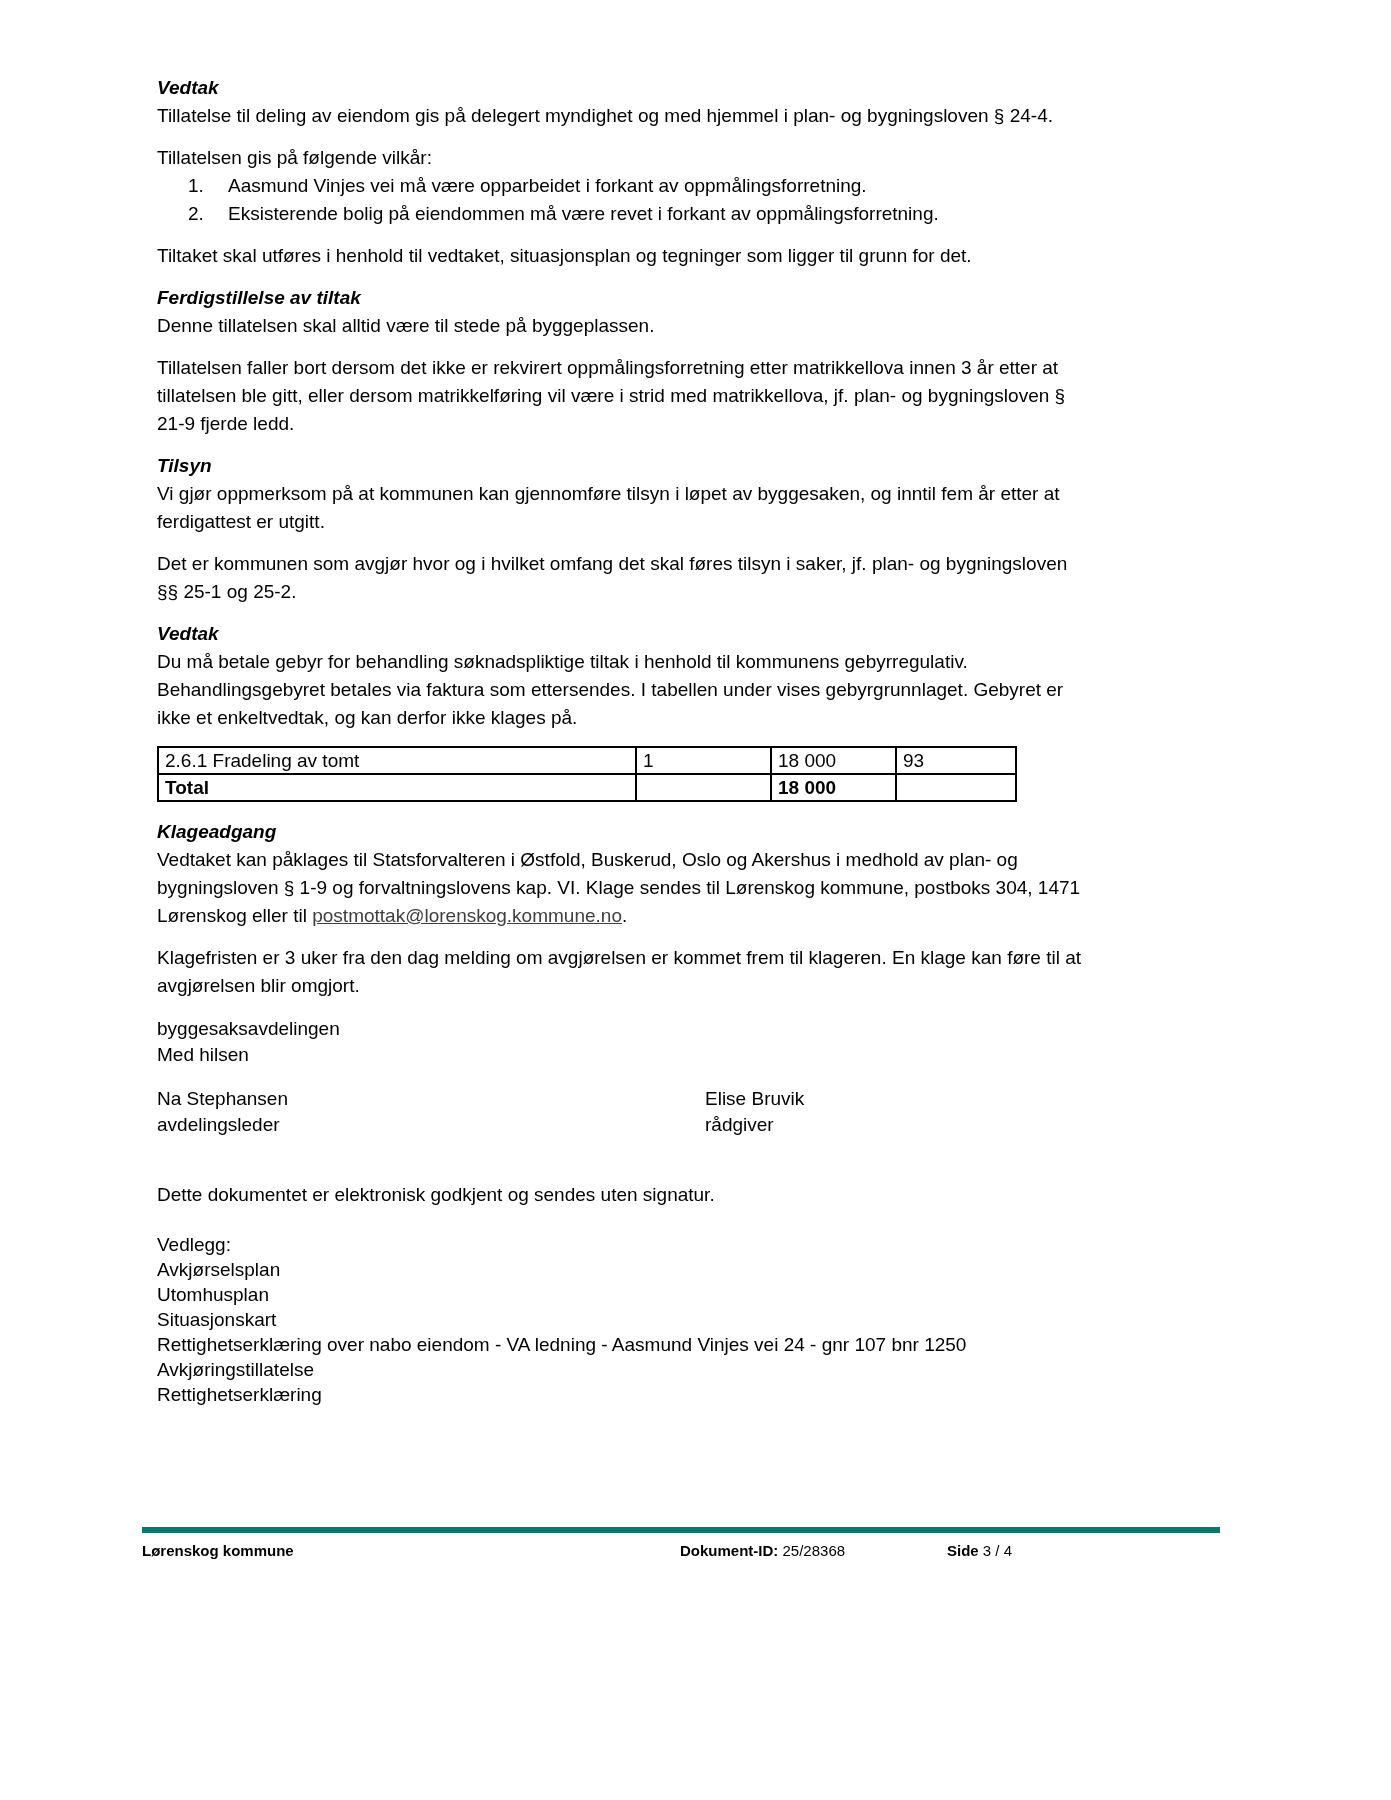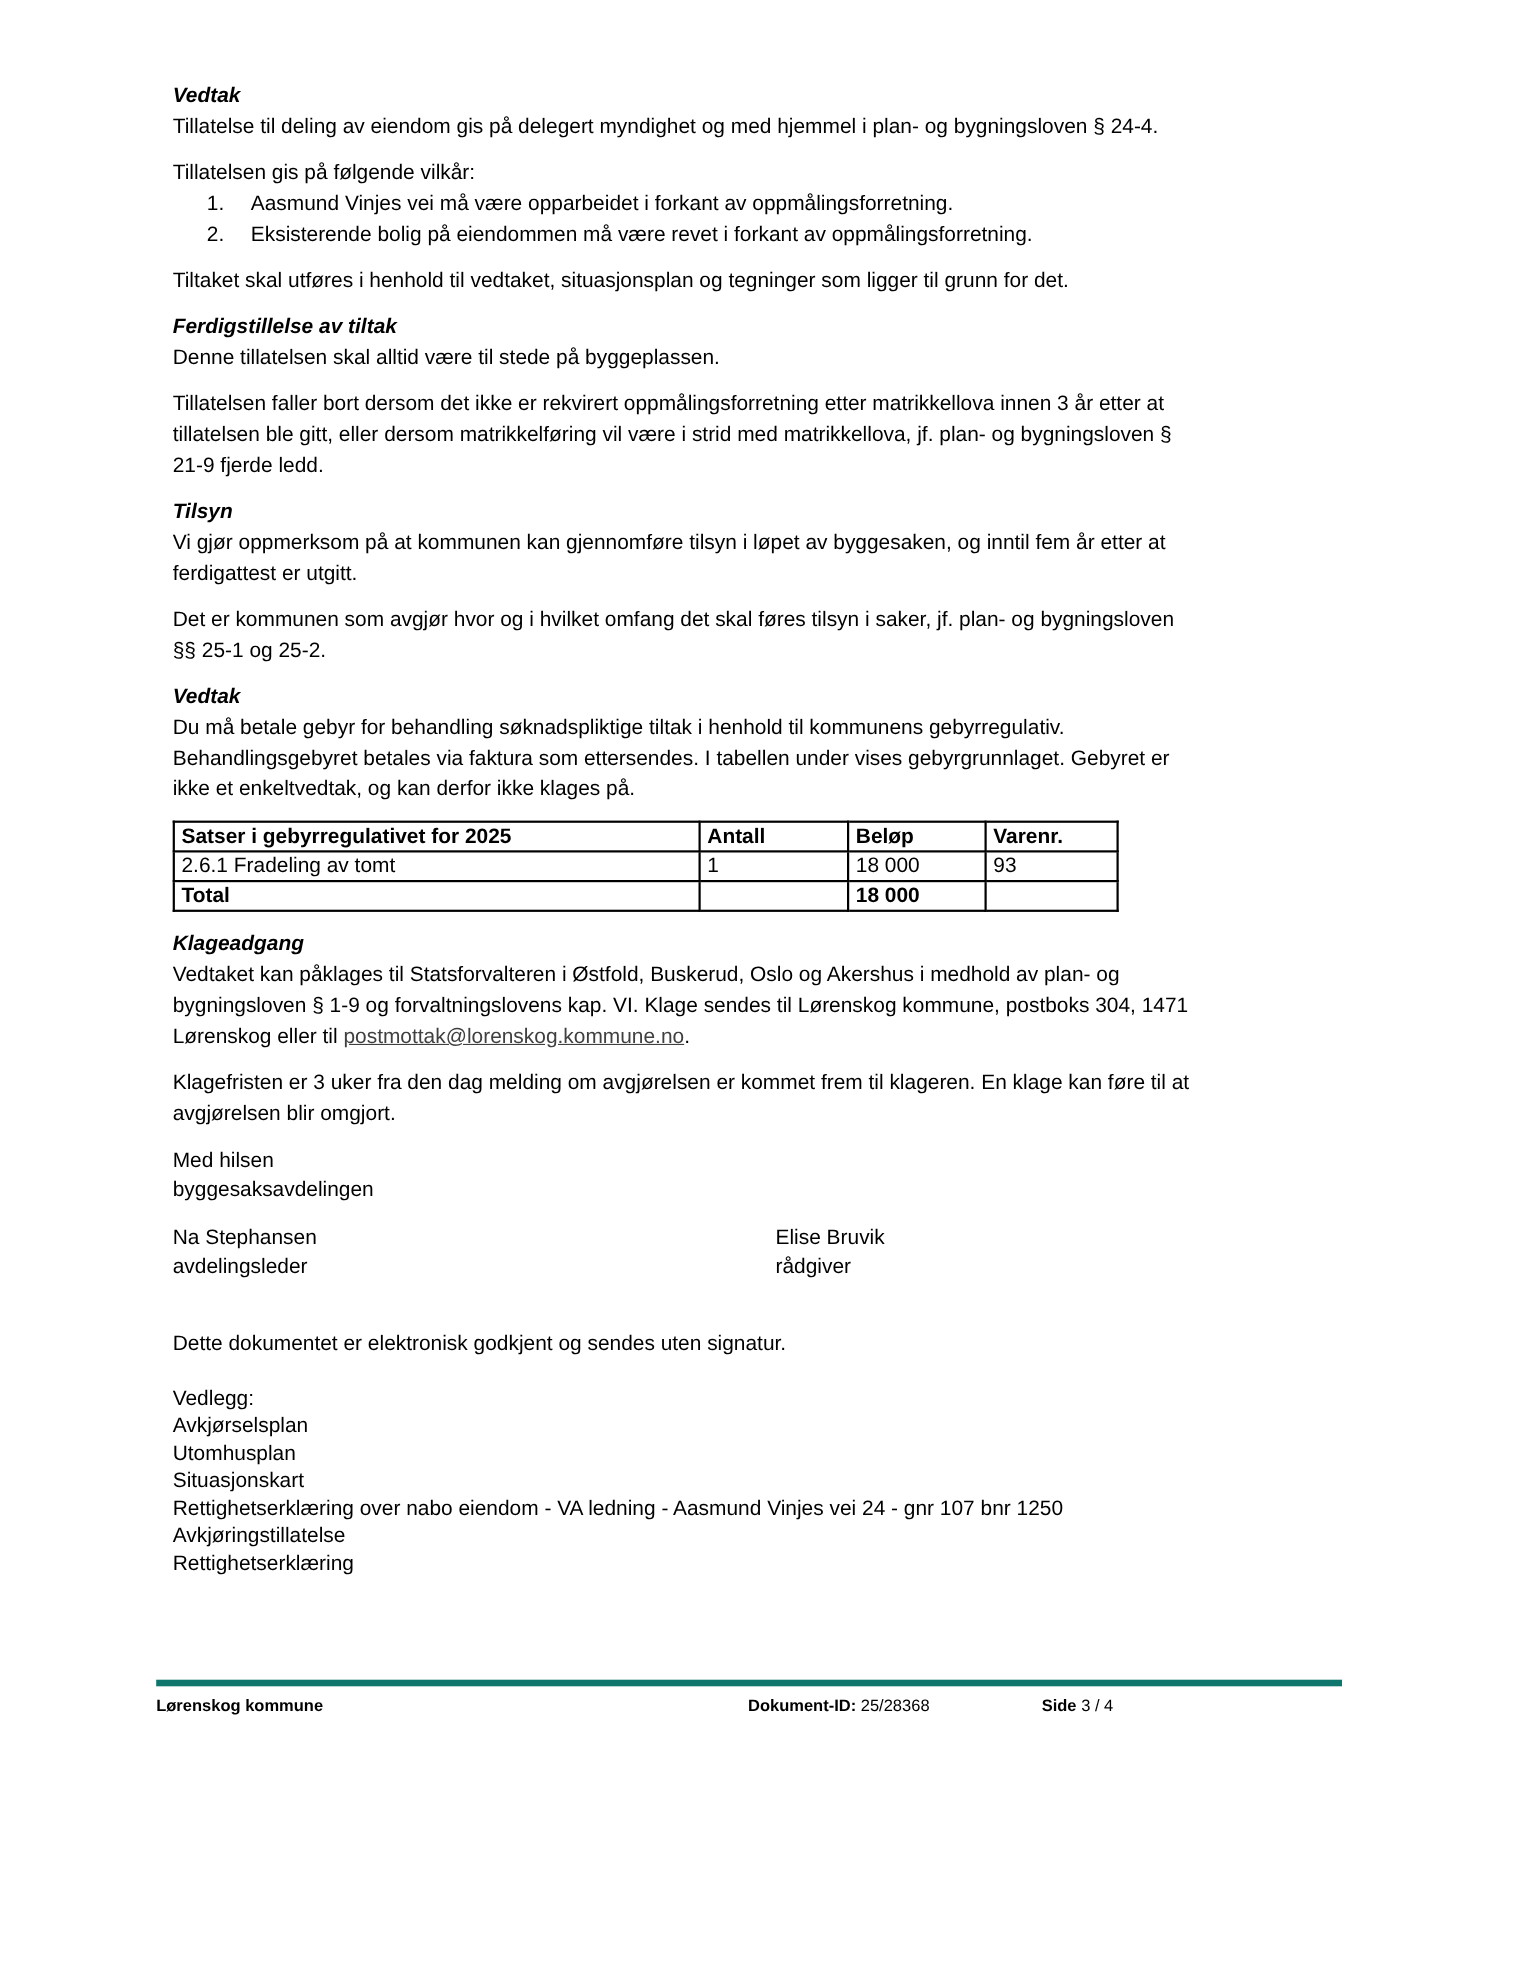--- a/index.html
+++ b/index.html
@@ -91,47 +91,41 @@
 
     <table class="fee-table">
       <colgroup>
           <col class="c1">
           <col class="c2">
           <col class="c3">
           <col class="c4">
         </colgroup>
       <tbody>
         <tr>
-          <th>Satser i gebyrregulativet for 2025</th>
-          <th>Antall</th>
-          <th>Beløp</th>
-          <th>Varenr.</th>
-        </tr>
-        <tr>
           <td>2.6.1 Fradeling av tomt</td>
           <td>1</td>
           <td>18 000</td>
           <td>93</td>
         </tr>
         <tr>
           <td class="bold">Total</td>
           <td></td>
           <td class="bold">18 000</td>
           <td></td>
         </tr>
       </tbody>
     </table>
 
     <div class="heading">Klageadgang</div>
     <p class="para"><span>Vedtaket kan påklages til Statsforvalteren i Østfold, Buskerud, Oslo og Akershus i medhold av plan- og bygningsloven § 1-9 og forvaltningslovens kap. VI. Klage sendes til Lørenskog kommune, postboks 304, 1471 Lørenskog eller til </span><a class="link" href="#">postmottak@lorenskog.kommune.no</a><span>.</span></p>
     <p class="para">Klagefristen er 3 uker fra den dag melding om avgjørelsen er kommet frem til klageren. En klage kan føre til at avgjørelsen blir omgjort.</p>
 
     <div class="sig-block">
+      <div>byggesaksavdelingen</div>
       <div>Med hilsen</div>
-      <div>byggesaksavdelingen</div>
     </div>
     <div class="sig-names">
       <div class="sig-col-left">
         <div>Na Stephansen</div>
         <div>avdelingsleder</div>
       </div>
       <div class="sig-col-right">
         <div>Elise Bruvik</div>
         <div>rådgiver</div>
       </div>

